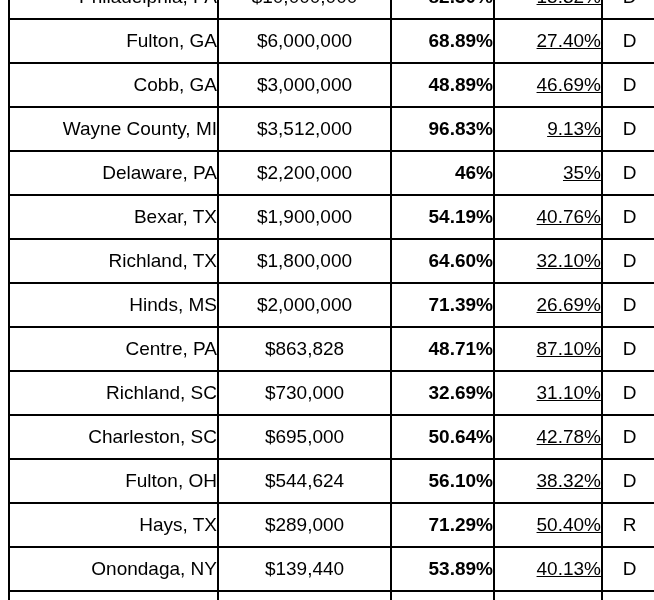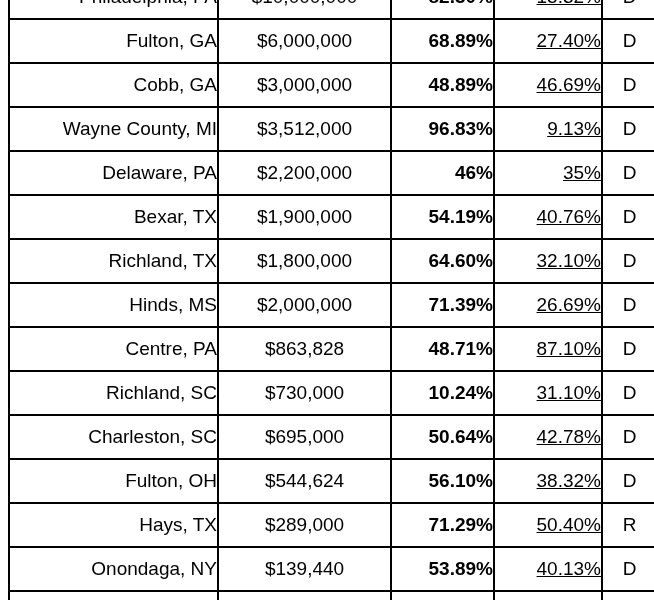--- a/index.html
+++ b/index.html
@@ -107,21 +107,21 @@
         <tr>
           <td class="c-jurisdiction">Centre, PA</td>
           <td class="c-grant">$863,828</td>
           <td class="c-dem">48.71%</td>
           <td class="c-rep">87.10%</td>
           <td class="c-winner">D</td>
         </tr>
         <tr>
           <td class="c-jurisdiction">Richland, SC</td>
           <td class="c-grant">$730,000</td>
-          <td class="c-dem">10.24%</td>
+          <td class="c-dem">32.69%</td>
           <td class="c-rep">31.10%</td>
           <td class="c-winner">D</td>
         </tr>
         <tr>
           <td class="c-jurisdiction">Charleston, SC</td>
           <td class="c-grant">$695,000</td>
           <td class="c-dem">50.64%</td>
           <td class="c-rep">42.78%</td>
           <td class="c-winner">D</td>
         </tr>

